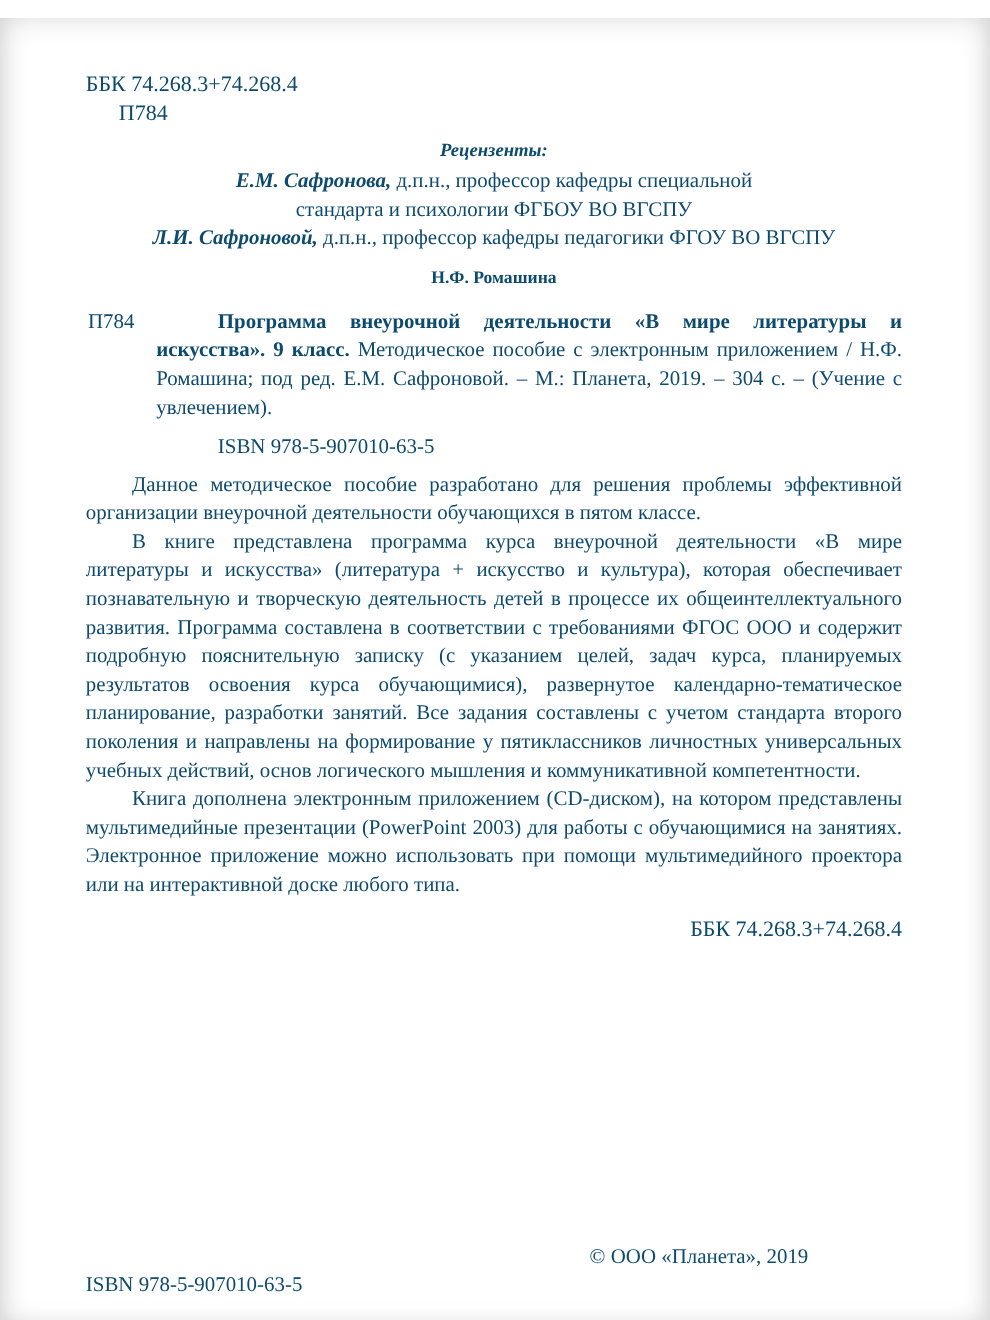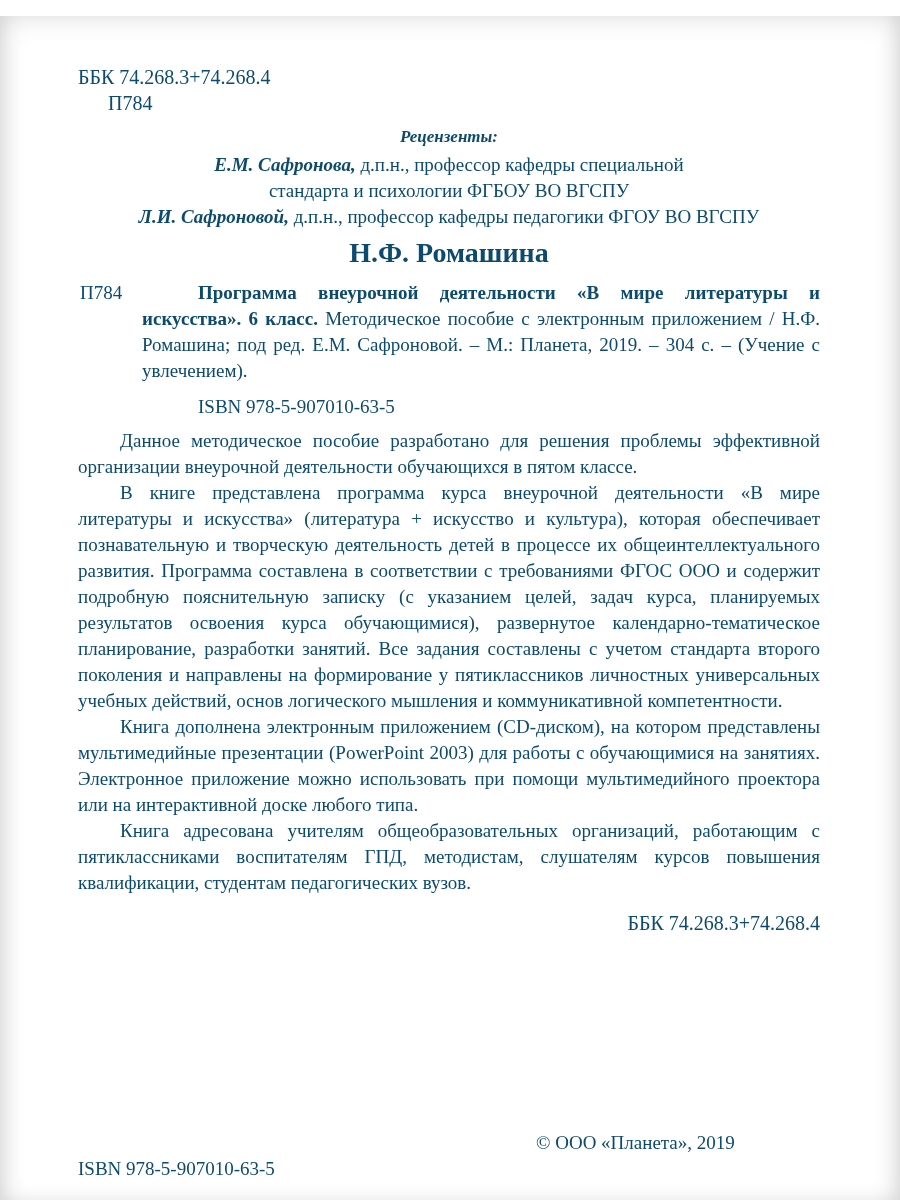--- a/index.html
+++ b/index.html
@@ -20,21 +20,21 @@
   }
   .bbk-top { font-size: 20px; }
   .bbk-top .code { padding-left: 30px; }
   .center { text-align: center; }
   .italic { font-style: italic; }
   .bold { font-weight: bold; }
   .bi { font-weight: bold; font-style: italic; }
   .reviewers { margin-top: 8px; }
   .rev-heading { margin-bottom: 2px; font-size: 17px; }
   .author-block { margin-top: 10px; }
-  .author-block .name { font-size: 28px; }
+  .author-block .name { font-size: 16px; }
   .bib { position: relative; margin-top: 14px; }
   .bib-code { position: absolute; left: 2px; top: 0; }
   .bib-text { margin-left: 64px; text-indent: 56px; text-align: justify; }
   .isbn-line { margin-top: 10px; margin-left: 120px; margin-bottom: 8px; }
   .ann { text-align: justify; text-indent: 42px; }
   .bbk-bottom { text-align: right; margin-top: 14px; font-size: 20px; }
   .footer { position: absolute; left: 78px; right: 80px; bottom: 34px; height: 52px; }
   .footer-isbn { position: absolute; left: 0; bottom: 0; }
   .copyrights { position: absolute; left: 458px; top: 0; }
 </style>
@@ -54,30 +54,29 @@
     <div class="rev-line"><span class="bi"></span><span>стандарта и психологии ФГБОУ ВО ВГСПУ</span></div>
     <div class="rev-line"><span class="bi">Л.И. Сафроновой,</span><span> д.п.н., профессор кафедры педагогики ФГОУ ВО ВГСПУ</span></div>
   </div>
 
   <div class="author-block center">
     <div class="bold name">Н.Ф. Ромашина</div>
   </div>
 
   <div class="bib">
     <span class="bib-code">П784</span>
-    <p class="bib-text"><b>Программа внеурочной деятельности «В мире литературы и искусства». 6 класс.</b><span> Методическое пособие с электронным приложением / Н.Ф. Ромашина; под ред. Е.М. Сафроновой. – М.: Планета, 2019. – 304 с. – (Учение с увлечением).</span></p>
+    <p class="bib-text"><b>Программа внеурочной деятельности «В мире литературы и искусства». 9 класс.</b><span> Методическое пособие с электронным приложением / Н.Ф. Ромашина; под ред. Е.М. Сафроновой. – М.: Планета, 2019. – 304 с. – (Учение с увлечением).</span></p>
   </div>
 
   <div class="isbn-line">ISBN 978-5-907010-63-5</div>
 
   <div class="annotation">
     <p class="ann">Данное методическое пособие разработано для решения проблемы эффективной организации внеурочной деятельности обучающихся в пятом классе.</p>
     <p class="ann">В книге представлена программа курса внеурочной деятельности «В мире литературы и искусства» (литература + искусство и культура), которая обеспечивает познавательную и творческую деятельность детей в процессе их общеинтеллектуального развития. Программа составлена в соответствии с требованиями ФГОС ООО и содержит подробную пояснительную записку (с указанием целей, задач курса, планируемых результатов освоения курса обучающимися), развернутое календарно-тематическое планирование, разработки занятий. Все задания составлены с учетом стандарта второго поколения и направлены на формирование у пятиклассников личностных универсальных учебных действий, основ логического мышления и коммуникативной компетентности.</p>
     <p class="ann">Книга дополнена электронным приложением (CD-диском), на котором представлены мультимедийные презентации (PowerPoint 2003) для работы с обучающимися на занятиях. Электронное приложение можно использовать при помощи мультимедийного проектора или на интерактивной доске любого типа.</p>
-    <p class="ann">Книга адресована учителям общеобразовательных организаций, работающим с пятиклассниками воспитателям ГПД, методистам, слушателям курсов повышения квалификации, студентам педагогических вузов.</p>
   </div>
 
   <div class="bbk-bottom">ББК 74.268.3+74.268.4</div>
 
   <div class="footer">
     <span class="footer-isbn">ISBN 978-5-907010-63-5</span>
     <div class="copyrights">
       <div>© ООО «Планета», 2019</div>
     </div>
   </div>

